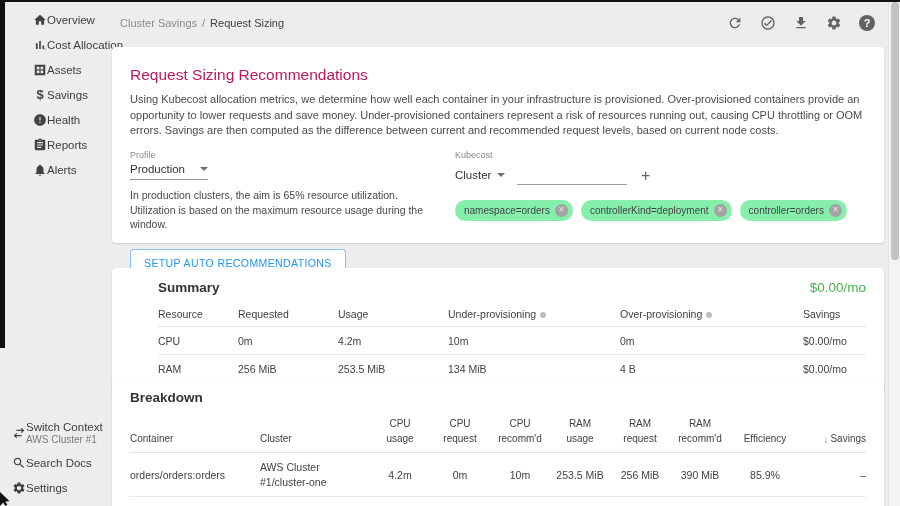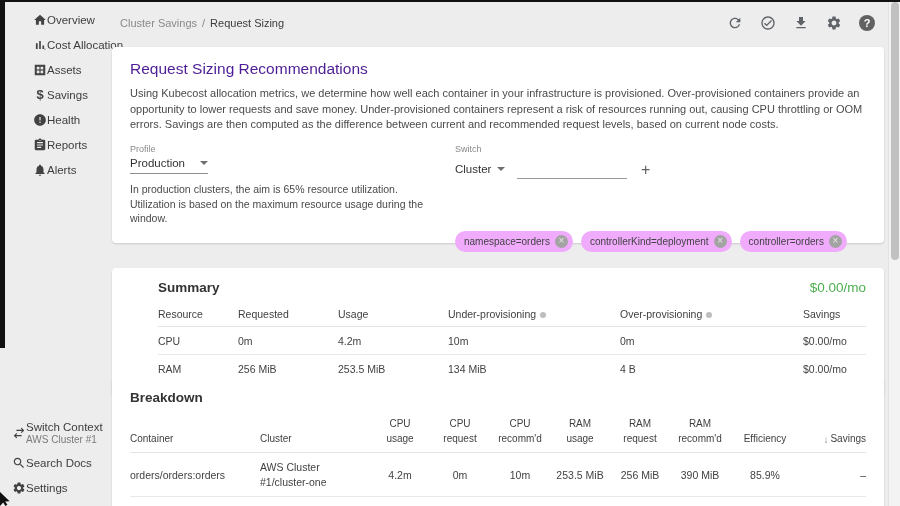--- a/index.html
+++ b/index.html
@@ -42,43 +42,43 @@
   .help-circle { width:16px; height:16px; border-radius:50%; background:#616161; color:#fff; font-size:11px; font-weight:bold;
                  display:flex; align-items:center; justify-content:center; cursor:pointer; }
 
   
   .card { position:absolute; left:112px; width:772px; background:#fff; border-radius:4px;
           box-shadow:0 1px 2px rgba(0,0,0,.15); padding:0 18px; }
   .card1 { top:47px; height:196px; }
   .card2 { top:268px; height:128px;padding-left:46px; }
   .card3 { top:378px; height:132px; }
 
-  .card-h1 { font-size:15.5px; font-weight:500; color:#4c1d95; padding-top:13px; }
+  .card-h1 { font-size:15.5px; font-weight:500; color:#be185d; padding-top:19px; }
   .desc { font-size:11px; line-height:1.42; color:#4a4a4a; margin-top:8px; }
 
   .controls { display:flex; margin-top:11px; }
   .ctrl-left { width:325px; flex:none; }
   .selects { display:flex; }
   .field-label { font-size:9px; color:#8a8a8a; }
   .select { display:flex; align-items:center; justify-content:space-between; border-bottom:1px solid #8f8f8f;
             padding:3px 0 4px 0; font-size:11.5px; color:#333; cursor:pointer; }
   .sel-profile { width:78px; }
   .sel-window { width:92px; }
   .caret { width:0; height:0; border-left:4px solid transparent; border-right:4px solid transparent; border-top:4.5px solid #6f6f6f; }
   .helper { font-size:10.5px; line-height:1.4; color:#4a4a4a; margin-top:8px; width:310px; }
 
   .ctrl-right { padding-left:0; }
   .filter-row { display:flex; align-items:flex-end; gap:14px; margin-top:6px; }
   .sel-cluster { width:48px; border-bottom:none; gap:6px; justify-content:flex-start; }
   .filter-input { border:none; border-bottom:1px solid #9a9a9a; width:110px; height:18px; font-size:11px;
                   background:transparent; outline:none; font-family:"Liberation Sans",sans-serif; }
   .plus { font-size:16px; color:#616161; line-height:16px; cursor:pointer; padding-bottom:1px; }
   .chips { display:flex; gap:8px; margin-top:15px; }
-  .chip { display:flex; align-items:center; gap:5px; background:#f0abfc; border-radius:12px;
-          padding:4px 5px 4px 9px; font-size:10px; color:#424242;margin-top:37px; }
+  .chip { display:flex; align-items:center; gap:5px; background:#86efac; border-radius:12px;
+          padding:4px 5px 4px 9px; font-size:10px; color:#424242; }
   .chip-x { width:13px; height:13px; border-radius:50%; background:#a3a3a3; color:#e8e8e8; font-size:10px;
             display:flex; align-items:center; justify-content:center; cursor:pointer; line-height:1; }
 
   .setup-btn { display:inline-block; margin-top:17px; border:1px solid rgba(33,150,243,.55); border-radius:4px;
                background:#fff; color:#2196f3; font-size:10.5px; font-weight:500; letter-spacing:.4px;
                padding:7px 13px; cursor:pointer; font-family:"Liberation Sans",sans-serif; }
 
   
   .sum-head { display:flex; justify-content:space-between; align-items:baseline; padding-top:12px; }
   .card-h2 { font-size:13.5px; font-weight:700; color:#333; }
@@ -249,21 +249,21 @@
           <div class="select sel-profile">
             <span>Production</span>
             <span class="caret"></span>
           </div>
         </div>
       </div>
       <div class="helper">In production clusters, the aim is 65% resource utilization. Utilization is based on the maximum resource usage during the window.</div>
     </div>
 
     <div class="ctrl-right">
-      <div class="field-label">Switch</div>
+      <div class="field-label">Kubecost</div>
       <div class="filter-row">
         <div class="select sel-cluster">
           <span>Cluster</span>
           <span class="caret"></span>
         </div>
         <input class="filter-input" value="" style="">
         <span class="plus">+</span>
       </div>
       <div class="chips">
         <span class="chip">

